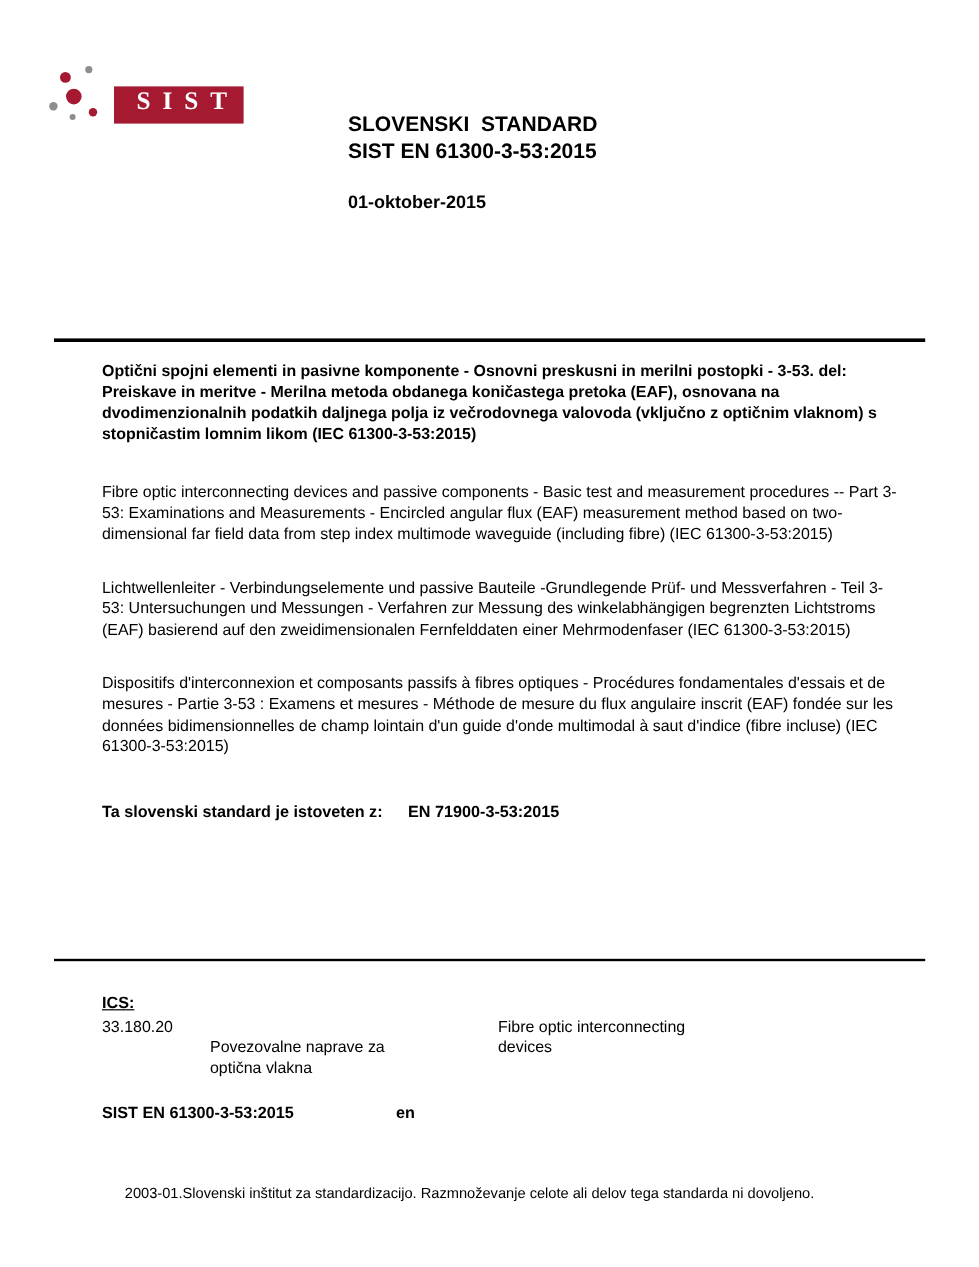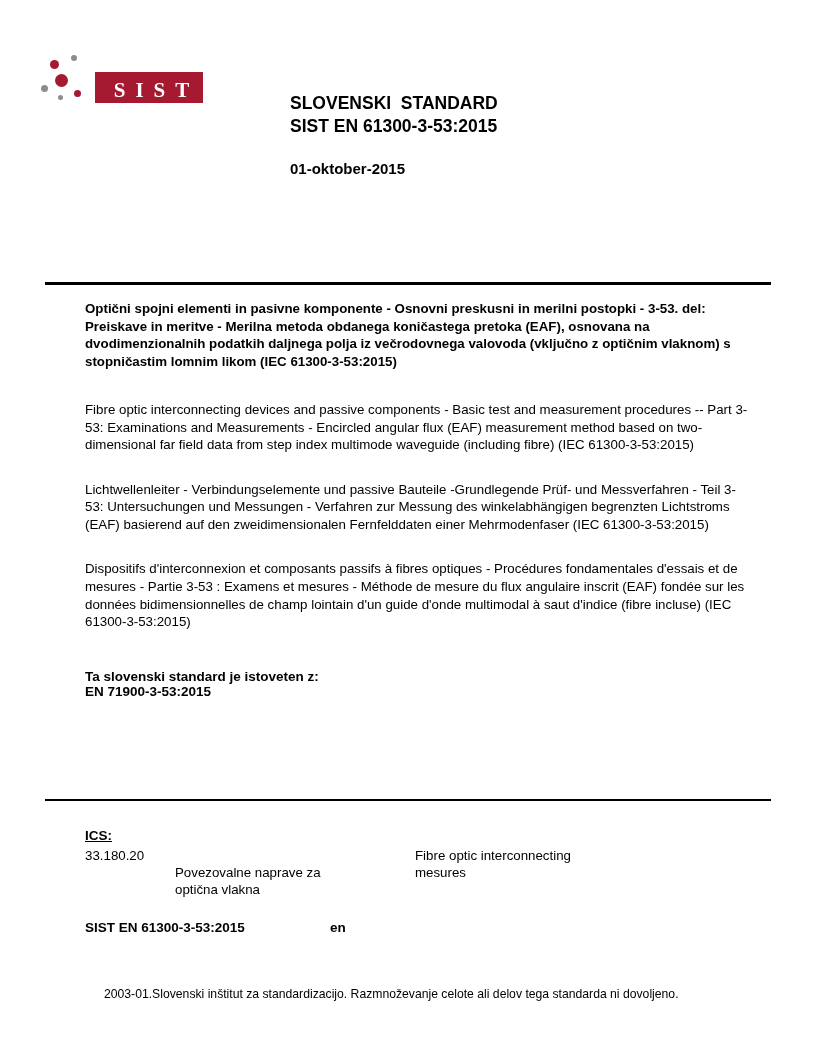--- a/index.html
+++ b/index.html
@@ -25,21 +25,21 @@
   .logo-box {
     position: absolute; left: 55px; top: 20px;
     width: 108px; height: 31px;
     background: #a51931;
     color: #fff;
     font-family: "Liberation Serif", serif;
     font-size: 21px;
     font-weight: bold;
     letter-spacing: 10px;
     padding-left: 15px;
-    display: flex; align-items: flex-end; justify-content: center;
+    display: flex; align-items: flex-start; justify-content: center;
   }
 
   
   .header-text { position: absolute; left: 290px; top: 92px; }
   .header-title {
     font-size: 17.5px;
     font-weight: bold;
     line-height: 1.3;
     white-space: pre-wrap;
   }
@@ -52,21 +52,21 @@
 
   
   .main-block { position: absolute; left: 85px; top: 300px; width: 663px; }
   .title-para {
     font-size: 13.3px;
     line-height: 1.32;
     margin-bottom: 27px;
   }
   .title-para.sl { font-weight: bold; margin-bottom: 31px; }
 
-  .equiv-row { display: flex; margin-top: 38px; font-size: 13.5px; font-weight: bold; flex-direction: column; }
+  .equiv-row { display: flex; margin-top: 38px; font-size: 13.5px; font-weight: bold; }
   .equiv-label { width: 255px; }
 
   
   .ics-block { position: absolute; left: 85px; top: 828px; width: 663px; font-size: 13.3px; }
   .ics-heading { font-weight: bold; text-decoration: underline; margin-bottom: 4px; font-size: 13.5px; }
   .ics-row { position: relative; height: 46px; line-height: 1.3; }
   .ics-code    { position: absolute; left: 0; top: 0; width: 88px; }
   .ics-desc-sl { position: absolute; left: 90px; top: 17px; width: 165px; }
   .ics-desc-en { position: absolute; left: 330px; top: 0; width: 185px; }
 
@@ -114,21 +114,21 @@
     </div>
   </div>
 
   <div class="rule rule-bottom"></div>
 
   <div class="ics-block">
     <div class="ics-heading">ICS:</div>
     <div class="ics-row">
       <div class="ics-code">33.180.20</div>
       <div class="ics-desc-sl">Povezovalne naprave za optična vlakna</div>
-      <div class="ics-desc-en">Fibre optic interconnecting mesures</div>
+      <div class="ics-desc-en">Fibre optic interconnecting devices</div>
     </div>
   </div>
 
   <div class="ref-row">
     <span class="ref-standard">SIST EN 61300-3-53:2015</span>
     <span class="ref-lang">en</span>
   </div>
 
   <div class="footer-note">2003-01.Slovenski inštitut za standardizacijo. Razmnoževanje celote ali delov tega standarda ni dovoljeno.</div>
 

